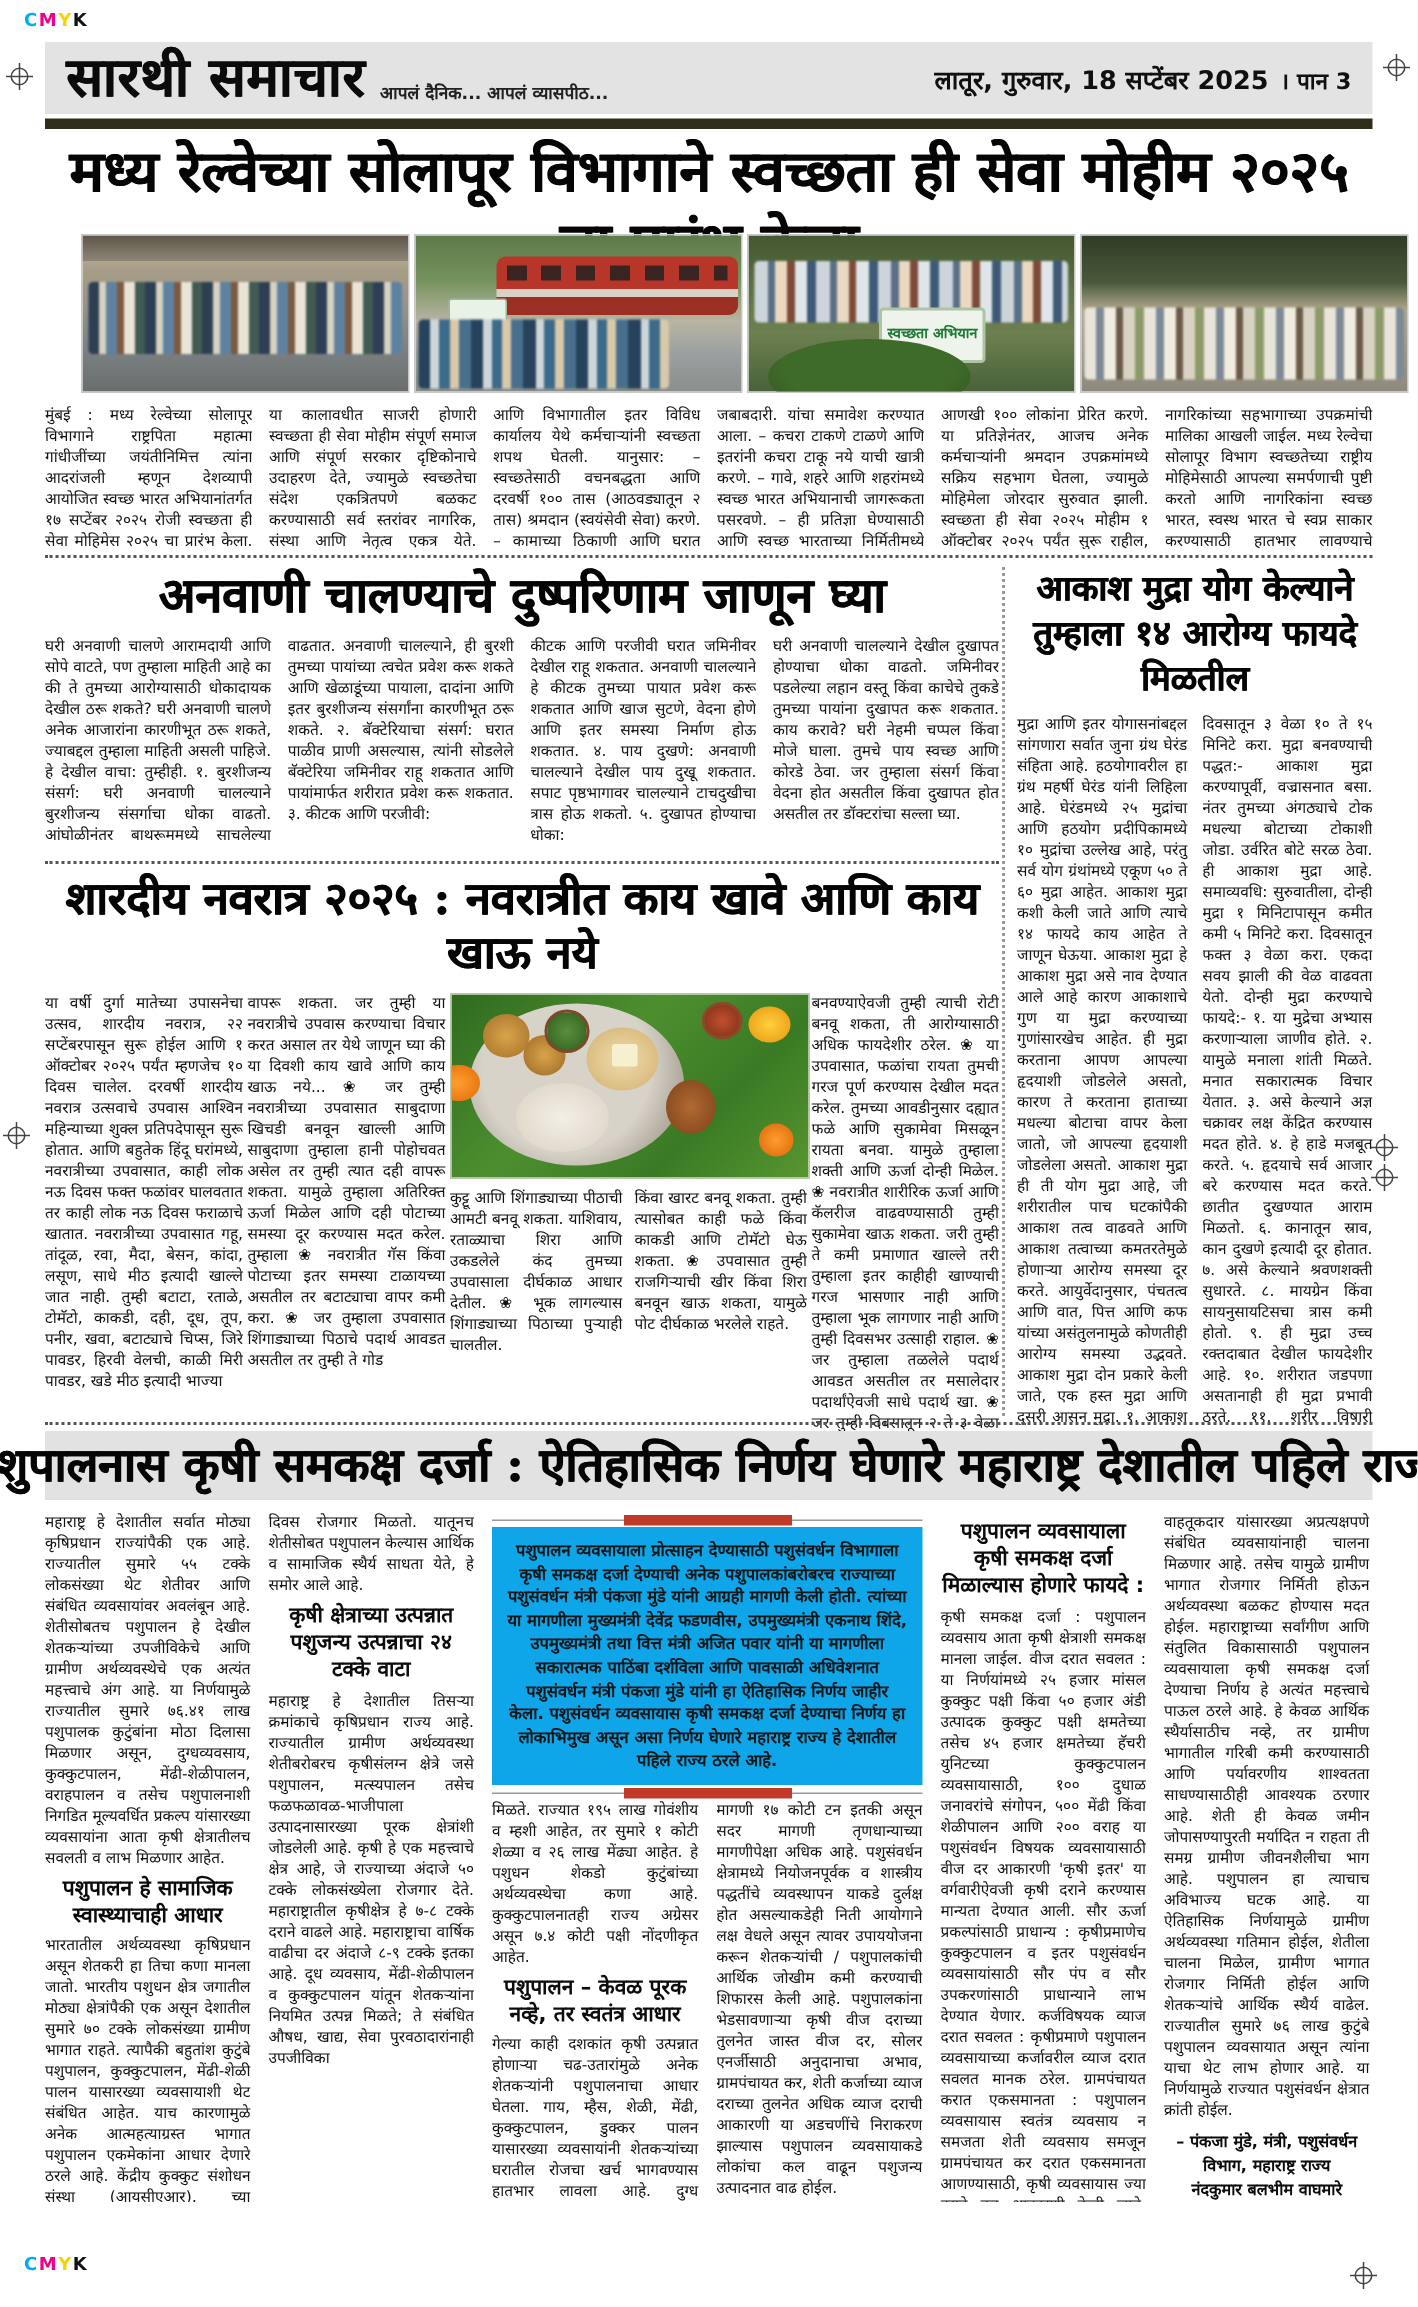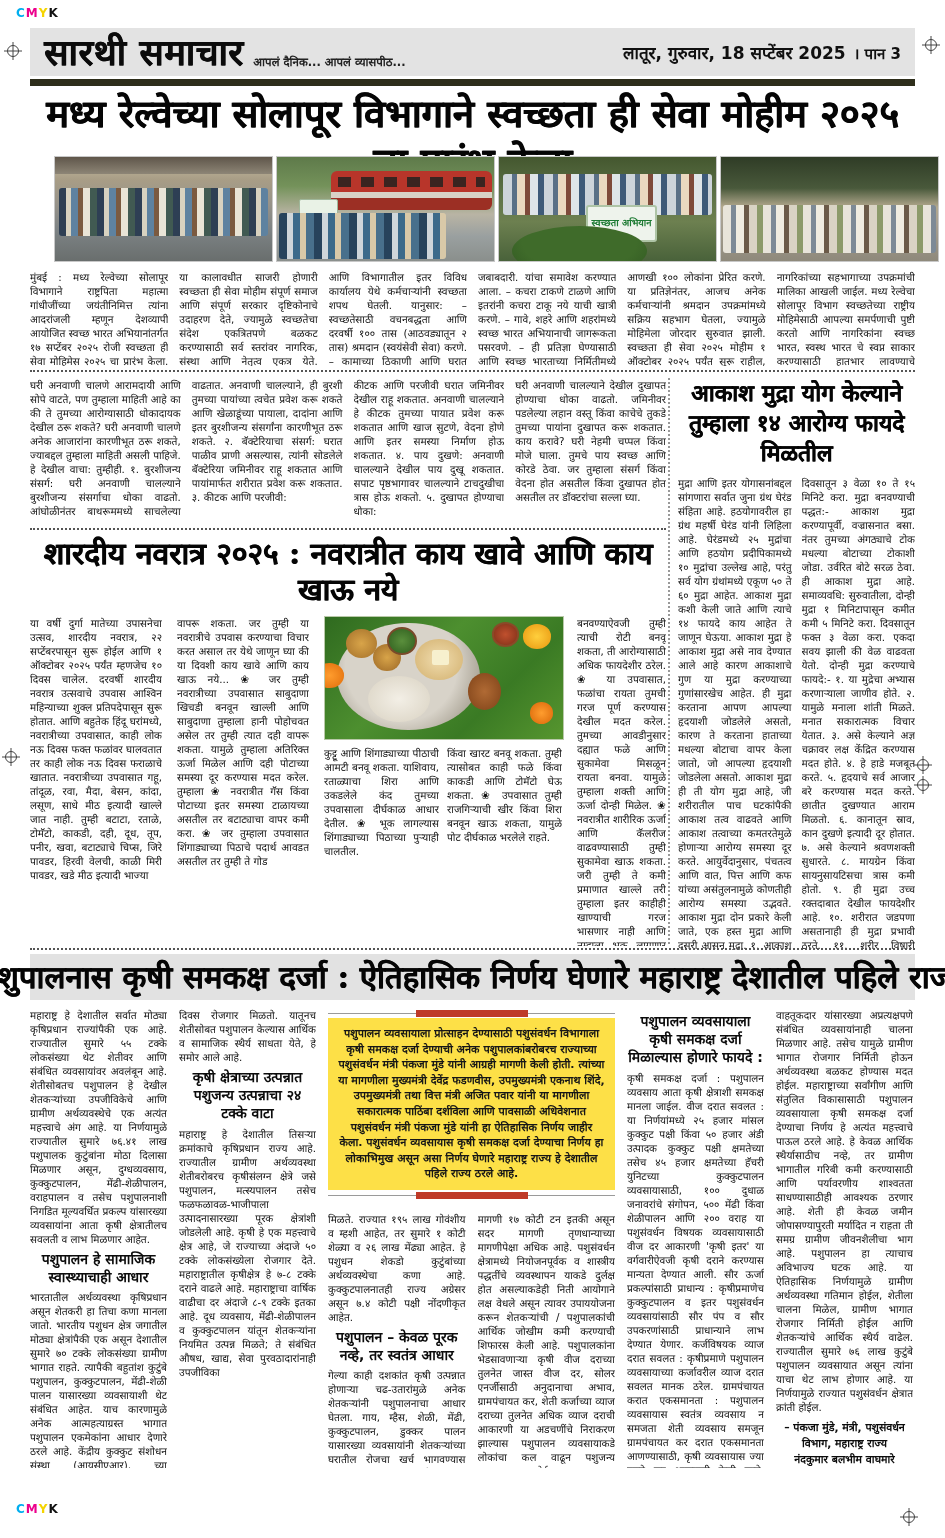--- a/index.html
+++ b/index.html
@@ -58,21 +58,21 @@
   .cols{display:flex;gap:11px;}
   .col{flex:1;font-size:10.3px;line-height:1.36;text-align:justify;overflow:hidden;color:#131313;}
   .body1{position:absolute;left:30px;top:270px;width:885px;height:96px;}
   .dotted{border-top:2px dotted #555;height:0;}
   .dot1{position:absolute;left:30px;top:370px;width:885px;}
   .zoneL{position:absolute;left:30px;top:378px;width:636px;}
   .zoneR{position:absolute;left:678px;top:378px;width:237px;}
   .vdiv{position:absolute;left:668px;top:378px;height:566px;border-left:2px dotted #999;}
   .body2{height:140px;}
   .dotNav{margin:10px 0 6px 0;}
-  .body4{display:flex;gap:15px;height:330px;}
+  .body4{display:flex;gap:3px;height:330px;}
   .b4col{font-size:10.3px;line-height:1.36;text-align:justify;overflow:hidden;}
   .b4c1,.b4c2{width:132px;flex:none;}
   .b4mid{width:238px;flex:none;display:flex;flex-direction:column;gap:6px;}
   .b4midcols{display:flex;gap:8px;flex:1;overflow:hidden;}
   .b4midcols .b4col{flex:1;}
   .b4c5{flex:1;}
   .thali{position:relative;width:238px;height:122px;border:1px solid #b9c9a9;overflow:hidden;
     background:linear-gradient(135deg,#2f6a1f 0%,#4d8f2f 40%,#3a7a24 70%,#57962f 100%);}
   .plate{position:absolute;left:5%;top:5%;width:60%;height:88%;border-radius:50%;
     background:radial-gradient(circle at 45% 40%,#d8d3c9 0 55%,#b3ada0 75%,#8e887b 100%);}
@@ -94,23 +94,23 @@
   .band5{position:absolute;left:30px;top:954px;width:885px;height:46px;background:#e2e2e2;
     display:flex;align-items:center;justify-content:center;}
   .band5 .h5{font-size:31px;font-weight:900;color:#050505;text-shadow:0.6px 0 #050505;line-height:1;
     font-family:"DejaVu Serif","DejaVu Sans",serif;white-space:nowrap;}
   .body5{position:absolute;left:30px;top:1008px;width:885px;height:460px;display:flex;gap:12px;}
   .b5col{width:137px;flex:none;font-size:10.3px;line-height:1.36;text-align:justify;overflow:hidden;}
   .b5mid{width:287px;flex:none;display:flex;flex-direction:column;}
   .redbar{position:relative;height:8px;margin:1px 0;}
   .redbar::before{content:'';position:absolute;left:0;right:0;top:4px;border-top:1px solid #9a9a9a;}
   .redbar::after{content:'';position:absolute;left:50%;top:1px;transform:translateX(-50%);width:112px;height:7px;background:#bf3a28;}
-  .graybox{background:#fde047;padding:8px 10px;font-size:11px;font-weight:bold;line-height:1.42;
+  .graybox{background:#0ea5e9;padding:8px 10px;font-size:11px;font-weight:bold;line-height:1.42;
     text-align:center;color:#161616;}
-  .b5midcols{display:flex;gap:12px;flex:1;overflow:hidden;margin-top:12px;}
+  .b5midcols{display:flex;gap:12px;flex:1;overflow:hidden;margin-top:0;}
   .b5midcols .mcol{flex:1;font-size:10.3px;line-height:1.36;text-align:justify;overflow:hidden;}
   .sub{font-weight:bold;text-align:center;font-size:14px;margin:4px 0;line-height:1.3;color:#0c0c0c;}
   .sig{margin-top:6px;font-weight:bold;font-size:10.8px;text-align:center;line-height:1.5;color:#0c0c0c;}
 </style>
 </head>
 <body>
 
 <div class="page">
 
   <div class="cmyk" style="left:16px;top:6px;"><span class="c">C</span><span class="m">M</span><span class="y">Y</span><span class="k">K</span></div>
@@ -199,20 +199,21 @@
     <div class="col">आणि विभागातील इतर विविध कार्यालय येथे कर्मचाऱ्यांनी स्वच्छता शपथ घेतली. यानुसार: – स्वच्छतेसाठी वचनबद्धता आणि दरवर्षी १०० तास (आठवड्यातून २ तास) श्रमदान (स्वयंसेवी सेवा) करणे. – कामाच्या ठिकाणी आणि घरात स्वतःचा परिसर स्वच्छ ठेवण्याची</div>
     <div class="col">जबाबदारी. यांचा समावेश करण्यात आला. – कचरा टाकणे टाळणे आणि इतरांनी कचरा टाकू नये याची खात्री करणे. – गावे, शहरे आणि शहरांमध्ये स्वच्छ भारत अभियानाची जागरूकता पसरवणे. – ही प्रतिज्ञा घेण्यासाठी आणि स्वच्छ भारताच्या निर्मितीमध्ये योगदान देण्यासाठी</div>
     <div class="col">आणखी १०० लोकांना प्रेरित करणे. या प्रतिज्ञेनंतर, आजच अनेक कर्मचाऱ्यांनी श्रमदान उपक्रमांमध्ये सक्रिय सहभाग घेतला, ज्यामुळे मोहिमेला जोरदार सुरुवात झाली. स्वच्छता ही सेवा २०२५ मोहीम १ ऑक्टोबर २०२५ पर्यंत सुरू राहील, ज्यामध्ये संपूर्ण विभागात स्वच्छता मोहीम, जागरूकता उपक्रम आणि</div>
     <div class="col">नागरिकांच्या सहभागाच्या उपक्रमांची मालिका आखली जाईल. मध्य रेल्वेचा सोलापूर विभाग स्वच्छतेच्या राष्ट्रीय मोहिमेसाठी आपल्या समर्पणाची पुष्टी करतो आणि नागरिकांना स्वच्छ भारत, स्वस्थ भारत चे स्वप्न साकार करण्यासाठी हातभार लावण्याचे आवाहन करतो.</div>
   </div>
 
   <div class="dotted dot1"></div>
   <div class="vdiv"></div>
 
   <div class="zoneL">
+    <div class="h2">अनवाणी चालण्याचे दुष्परिणाम जाणून घ्या</div>
     <div class="cols body2">
       <div class="col">घरी अनवाणी चालणे आरामदायी आणि सोपे वाटते, पण तुम्हाला माहिती आहे का की ते तुमच्या आरोग्यासाठी धोकादायक देखील ठरू शकते? घरी अनवाणी चालणे अनेक आजारांना कारणीभूत ठरू शकते, ज्याबद्दल तुम्हाला माहिती असली पाहिजे. हे देखील वाचा: तुम्हीही. १. बुरशीजन्य संसर्ग: घरी अनवाणी चालल्याने बुरशीजन्य संसर्गाचा धोका वाढतो. आंघोळीनंतर बाथरूममध्ये साचलेल्या ओलाव्यात बुरशी</div>
       <div class="col">वाढतात. अनवाणी चालल्याने, ही बुरशी तुमच्या पायांच्या त्वचेत प्रवेश करू शकते आणि खेळाडूंच्या पायाला, दादांना आणि इतर बुरशीजन्य संसर्गांना कारणीभूत ठरू शकते. २. बॅक्टेरियाचा संसर्ग: घरात पाळीव प्राणी असल्यास, त्यांनी सोडलेले बॅक्टेरिया जमिनीवर राहू शकतात आणि पायांमार्फत शरीरात प्रवेश करू शकतात. ३. कीटक आणि परजीवी:</div>
       <div class="col">कीटक आणि परजीवी घरात जमिनीवर देखील राहू शकतात. अनवाणी चालल्याने हे कीटक तुमच्या पायात प्रवेश करू शकतात आणि खाज सुटणे, वेदना होणे आणि इतर समस्या निर्माण होऊ शकतात. ४. पाय दुखणे: अनवाणी चालल्याने देखील पाय दुखू शकतात. सपाट पृष्ठभागावर चालल्याने टाचदुखीचा त्रास होऊ शकतो. ५. दुखापत होण्याचा धोका:</div>
       <div class="col">घरी अनवाणी चालल्याने देखील दुखापत होण्याचा धोका वाढतो. जमिनीवर पडलेल्या लहान वस्तू किंवा काचेचे तुकडे तुमच्या पायांना दुखापत करू शकतात. काय करावे? घरी नेहमी चप्पल किंवा मोजे घाला. तुमचे पाय स्वच्छ आणि कोरडे ठेवा. जर तुम्हाला संसर्ग किंवा वेदना होत असतील किंवा दुखापत होत असतील तर डॉक्टरांचा सल्ला घ्या.</div>
     </div>
     <div class="dotted dotNav"></div>
     <div class="h2" style="font-size:30px;">शारदीय नवरात्र २०२५ : नवरात्रीत काय खावे आणि काय खाऊ नये</div>
     <div class="body4">
       <div class="b4col b4c1">या वर्षी दुर्गा मातेच्या उपासनेचा उत्सव, शारदीय नवरात्र, २२ सप्टेंबरपासून सुरू होईल आणि १ ऑक्टोबर २०२५ पर्यंत म्हणजेच १० दिवस चालेल. दरवर्षी शारदीय नवरात्र उत्सवाचे उपवास आश्विन महिन्याच्या शुक्ल प्रतिपदेपासून सुरू होतात. आणि बहुतेक हिंदू घरांमध्ये, नवरात्रीच्या उपवासात, काही लोक नऊ दिवस फक्त फळांवर घालवतात तर काही लोक नऊ दिवस फराळाचे खातात. नवरात्रीच्या उपवासात गहू, तांदूळ, रवा, मैदा, बेसन, कांदा, लसूण, साधे मीठ इत्यादी खाल्ले जात नाही. तुम्ही बटाटा, रताळे, टोमॅटो, काकडी, दही, दूध, तूप, पनीर, खवा, बटाट्याचे चिप्स, जिरे पावडर, हिरवी वेलची, काळी मिरी पावडर, खडे मीठ इत्यादी भाज्या</div>

